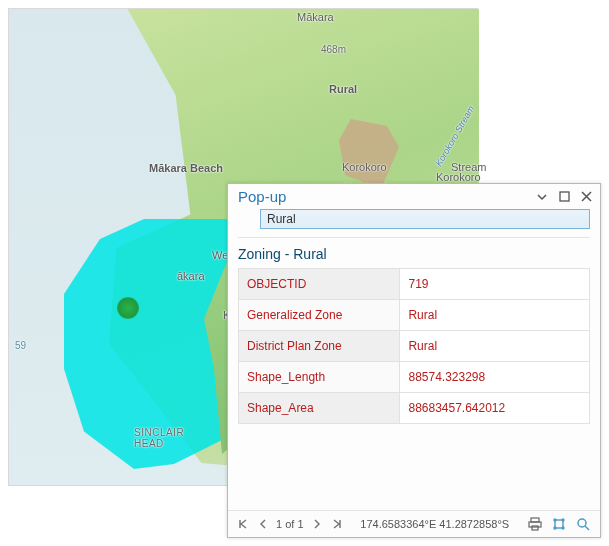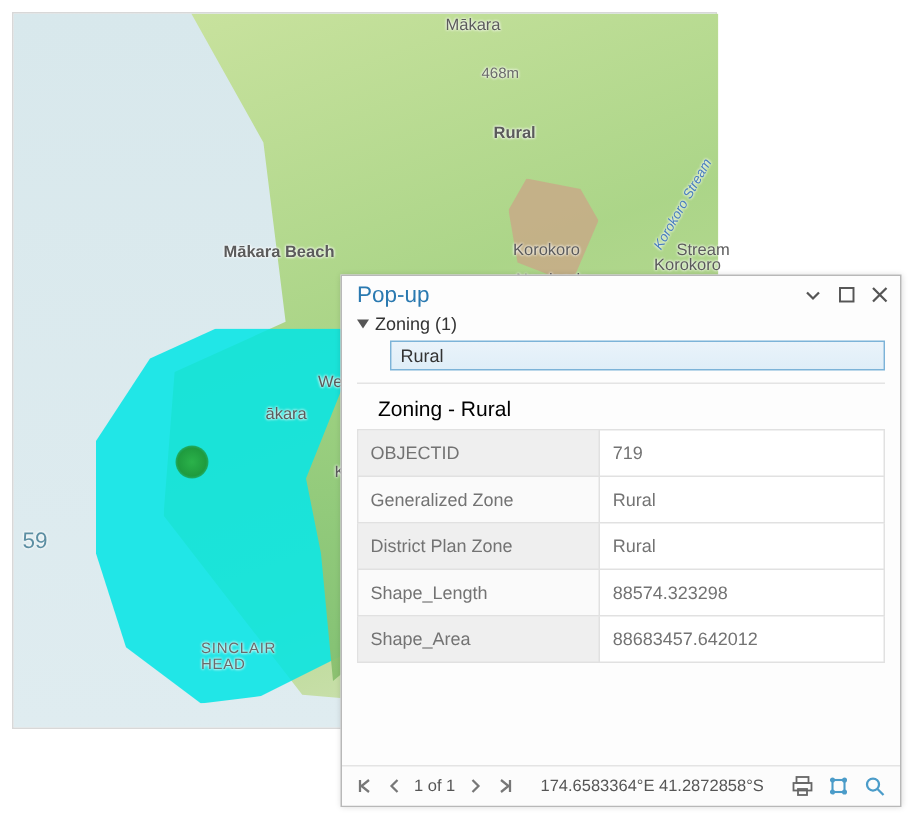--- a/index.html
+++ b/index.html
@@ -51,21 +51,21 @@
     background: radial-gradient(circle, #2bb24a 0%, #1f9b3e 60%, rgba(43,178,74,0) 100%);
   }
   .map-label {
     position: absolute;
     font-size: 11px;
     color: #5b5b5b;
     text-shadow: 0 0 2px #fff, 0 0 2px #fff;
     white-space: nowrap;
   }
   .map-label.small { font-size: 10px; color:#6a6a6a; }
-  .depth { color:#5d8fa3; font-size:15px;margin-top:12px; }
+  .depth { color:#5d8fa3; font-size:10px; }
   .river { color:#4a7fbe; font-style:italic; font-size:9px; transform:rotate(-60deg);}
   .brown-patch {
     position:absolute; left:330px; top:110px; width:60px; height:70px;
     background:#c9a887; clip-path:polygon(20% 0,80% 10%,100% 40%,70% 100%,10% 80%,0 30%);
     opacity:0.8;
   }
 
   
   .popup {
     position: absolute;
@@ -109,34 +109,34 @@
     border: 1px solid #7cb3d8;
     background: linear-gradient(#eaf3fa,#dfeef8);
     padding: 2px 6px;
     color:#333;
     font-size:12px;
   }
   .divider {
     height:1px;background:#e4e4e4;margin:4px 10px;
   }
   .section-title {
-    color:#000000;
+    color:#0c4a6e;
     font-size:14px;
-    padding: 4px 24px 6px;
+    padding: 4px 10px 6px;
   }
   .attr-table {
     margin: 0 10px;
     border-collapse: collapse;
     width: calc(100% - 20px);
     font-size:12px;
   }
   .attr-table td {
     border:1px solid #e1e1e1;
     padding:8px 8px;
-    color:#737373;
+    color:#b91c1c;
   }
   .attr-table tr td:first-child { width:46%; }
   .attr-table tr:nth-child(odd) td { background:#f0f0f0; }
   .attr-table tr:nth-child(odd) td:last-child { background:#fff; }
   .attr-table tr:nth-child(even) td { background:#fff; }
   .attr-table tr:nth-child(even) td:first-child { background:#fafafa;}
   
   .attr-table tr:nth-child(odd) td { background:#efefef; }
   .attr-table tr:nth-child(even) td { background:#ffffff; }
 
@@ -201,24 +201,20 @@
           <rect x="1" y="1" width="9" height="9" fill="none" stroke-width="1.3"></rect>
         </svg>
     </span>
     <span class="hbtn">
       <svg width="11" height="11" viewBox="0 0 11 11">
           <path d="M1 1 L10 10 M10 1 L1 10" stroke-width="1.5"></path>
         </svg>
     </span>
   </div>
 
-  <div class="tree-row">
-    <span class="tree-arrow"></span>
-    <span>Zoning (1)</span>
-  </div>
   <div class="selected-item">Rural</div>
 
   <div class="divider"></div>
 
   <div class="section-title">Zoning - Rural</div>
 
   <table class="attr-table">
     <tbody>
       <tr>
         <td>OBJECTID</td>

